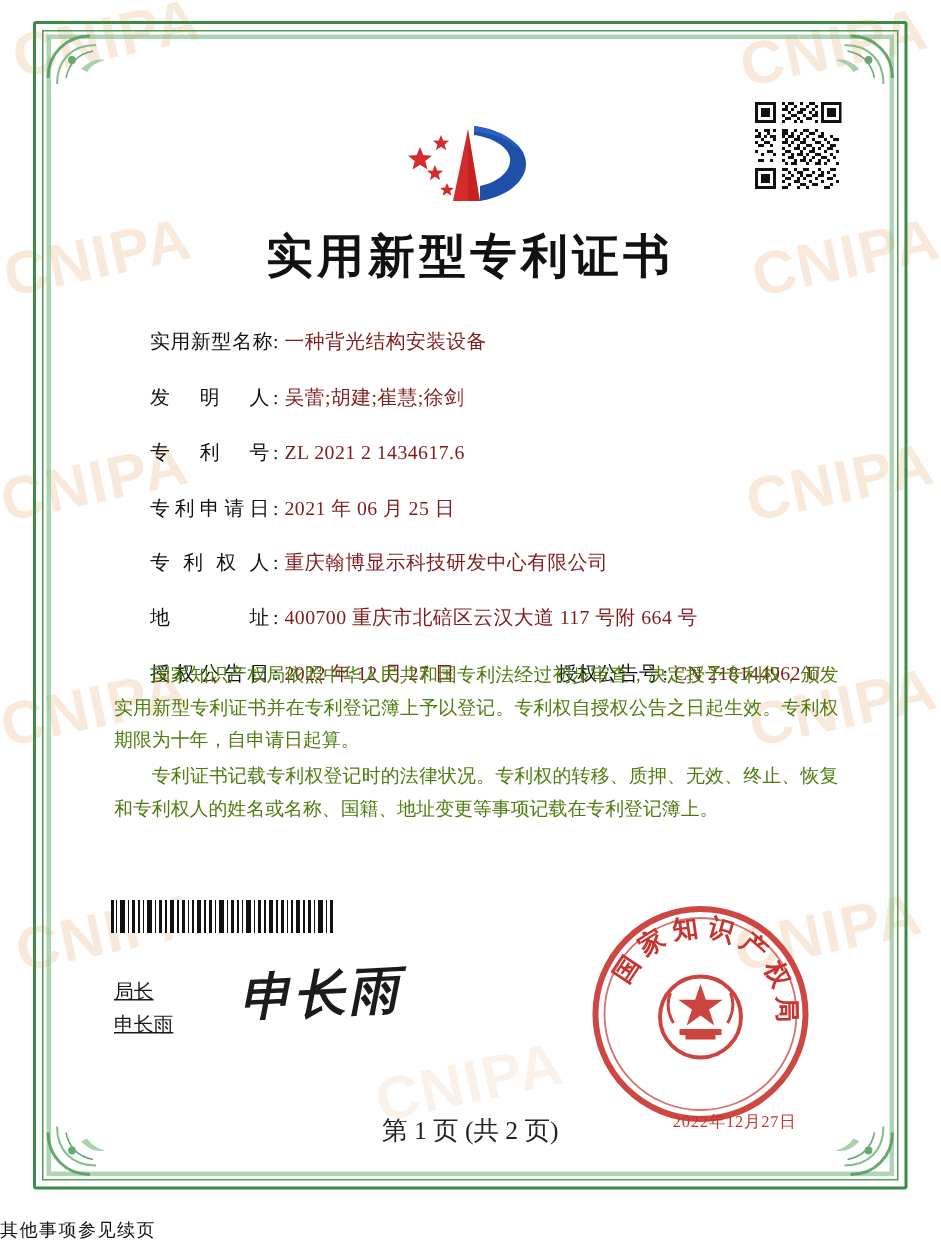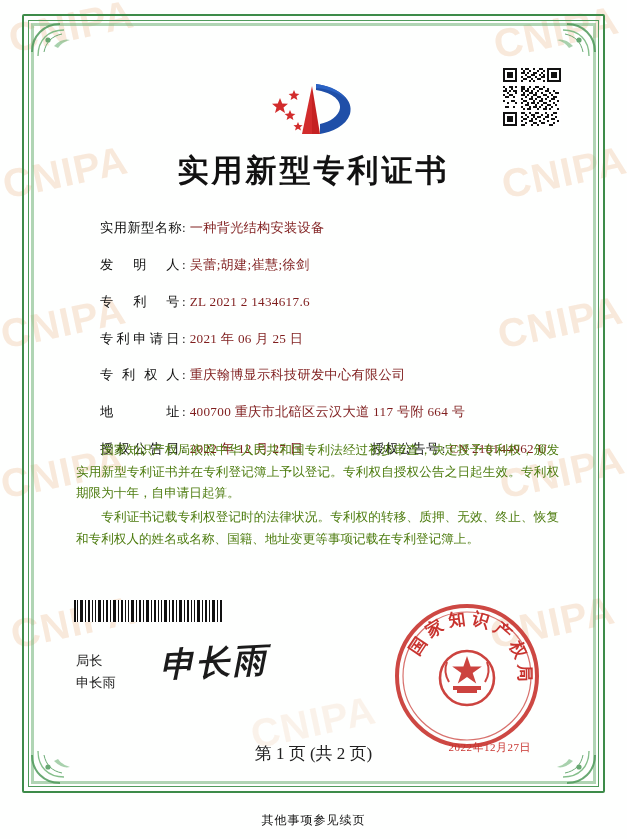--- a/index.html
+++ b/index.html
@@ -178,20 +178,21 @@
     height: 22px;
   }
 
   
   .sign-block {
     position: absolute;
     left: 26px;
     top: 610px;
     font-size: 13.2px;
     line-height: 1.7;
+    text-decoration: underline;
   }
   .sign-script {
     position: absolute;
     left: 110px;
     top: 600px;
     font-family: "DejaVu Serif", serif;
     font-size: 34px;
     font-style: italic;
     font-weight: 700;
     letter-spacing: 2px;
@@ -222,21 +223,21 @@
     bottom: 4px;
     text-align: center;
     font-size: 17px;
     color: #222;
   }
 
   .footer-note {
     position: absolute;
     left: 0; right: 0;
     bottom: 10px;
-    text-align: center;
+    text-align: left;
     font-size: 12px;
     letter-spacing: 1px;
     color: #111;
   }
 </style>
 </head>
 <body>
 
 <div class="page">
 

